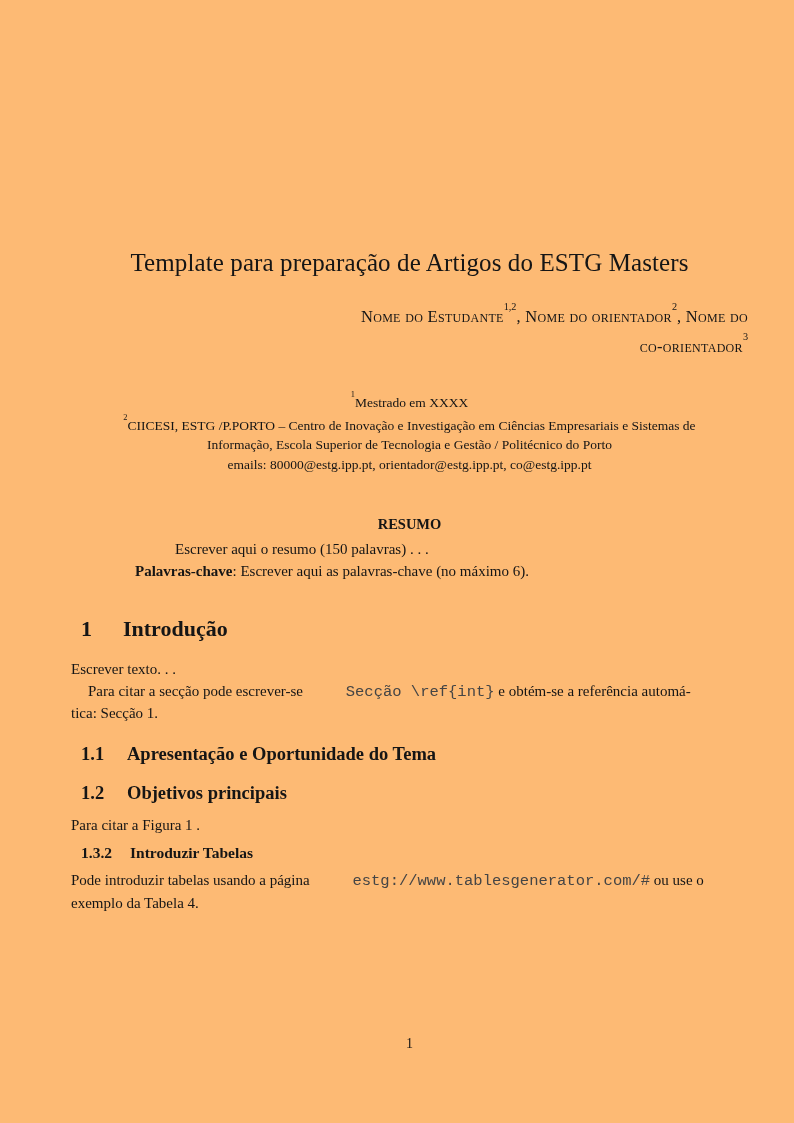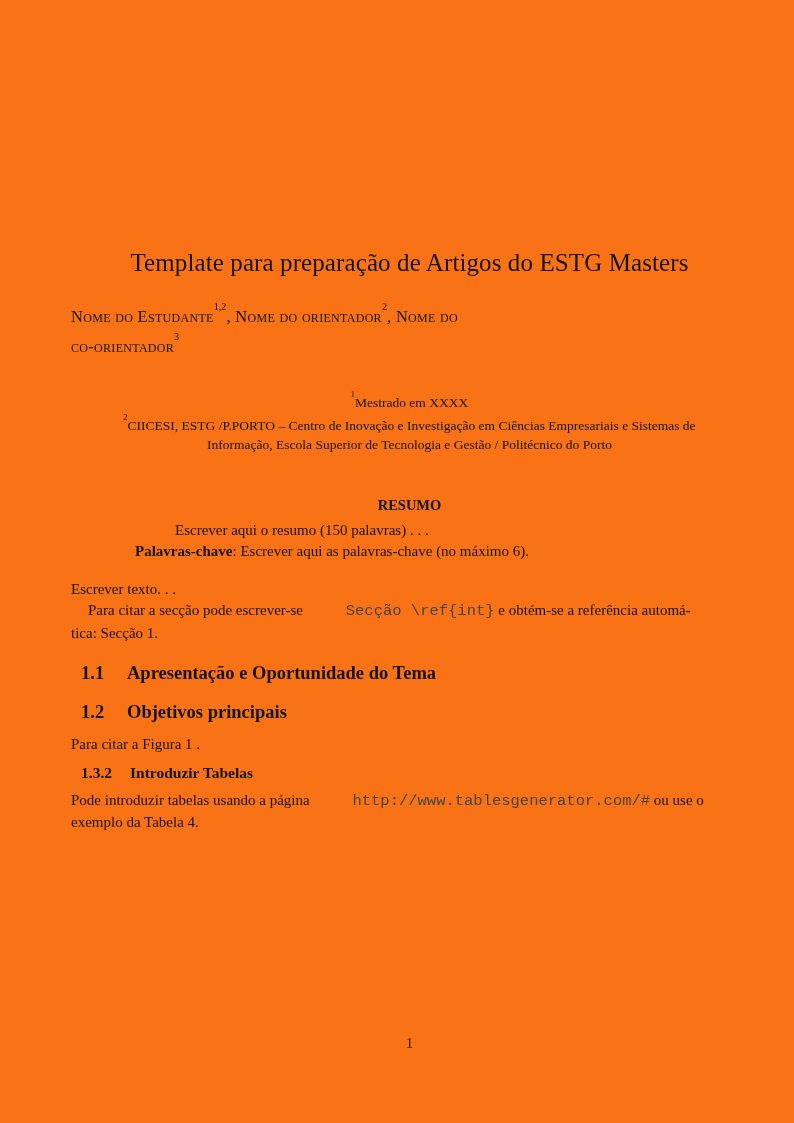--- a/index.html
+++ b/index.html
@@ -1,36 +1,36 @@
 <!DOCTYPE html>
 <html><head>
 <meta charset="utf-8">
 <style>
   * { margin:0; padding:0; box-sizing:border-box; }
   html,body { background:#ffffff; }
   .page {
     position:relative;
     width:794px; height:1123px;
-    background:#f97316;
+    background:#fdba74;
     color:#151515;
     font-family:"Liberation Serif", serif;
     overflow:hidden;
     margin:0 auto;
   }
   .content { padding:247px 46px 0 71px; }
 
   .doc-title {
     font-size:25px; font-weight:normal;
     line-height:32px; text-align:center;
     letter-spacing:0.1px;
   }
 
   .authors {
     margin-top:20px;
-    text-align:left;
+    text-align:right;
     font-size:16.5px; line-height:25px;
     letter-spacing:0.3px;
   }
   .sc { font-variant:small-caps; }
   sup.affmark {
     font-variant:normal;
     font-size:62%;
     position:relative; top:-0.45em;
     letter-spacing:0;
   }
@@ -104,41 +104,43 @@
 <div class="page">
   <div class="content">
 
     <h1 class="doc-title">Template para preparação de Artigos do ESTG Masters</h1>
 
     <div class="authors sc"><span>Nome do Estudante</span><sup class="affmark">1,2</sup><span>, </span><span>Nome do orientador</span><sup class="affmark">2</sup><span>, </span><span>Nome do</span><br><span>co-orientador</span><sup class="affmark">3</sup></div>
 
     <div class="affil">
       <div class="affil-line"><sup class="affmark">1</sup><span>Mestrado em XXXX</span></div>
       <div class="affil-line affil-wrap"><sup class="affmark">2</sup><span>CIICESI, ESTG /P.PORTO – Centro de Inovação e Investigação em Ciências Empresariais e Sistemas de</span><br><span>Informação, Escola Superior de Tecnologia e Gestão / Politécnico do Porto</span></div>
+      <div class="affil-line">emails: 80000@estg.ipp.pt, orientador@estg.ipp.pt, co@estg.ipp.pt</div>
     </div>
 
     <div class="abstract-title">RESUMO</div>
     <div class="abstract-body">
       <div class="abstract-p1">Escrever aqui o resumo (150 palavras) . . .</div>
       <div class="abstract-kw"><b>Palavras-chave</b><span>: Escrever aqui as palavras-chave (no máximo 6).</span></div>
     </div>
 
+    <h2 class="sec"><span class="num num-sec">1</span><span>Introdução</span></h2>
 
     <p class="body-p mt-p1">Escrever texto. . .</p>
 
     <p class="body-p indent"><span>Para citar a secção pode escrever-se </span><span class="mono">Secção \ref{int}</span><span> e obtém-se a referência automá-</span><br><span>tica: Secção 1.</span></p>
 
     <h3 class="subsec"><span class="num num-subsec">1.1</span><span>Apresentação e Oportunidade do Tema</span></h3>
 
     <h3 class="subsec mt2"><span class="num num-subsec">1.2</span><span>Objetivos principais</span></h3>
 
 
 
     <p class="body-p mt-fig">Para citar a Figura 1 .</p>
 
     <h4 class="subsubsec mt4"><span class="num num-subsubsec">1.3.2</span><span>Introduzir Tabelas</span></h4>
 
-    <p class="body-p mt-tab"><span>Pode introduzir tabelas usando a página </span><span class="mono">http://www.tablesgenerator.com/#</span><span> ou use o</span><br><span>exemplo da Tabela 4.</span></p>
+    <p class="body-p mt-tab"><span>Pode introduzir tabelas usando a página </span><span class="mono">estg://www.tablesgenerator.com/#</span><span> ou use o</span><br><span>exemplo da Tabela 4.</span></p>
 
   </div>
 
   <footer class="page-footer">1</footer>
 </div>
 
 </body></html>

